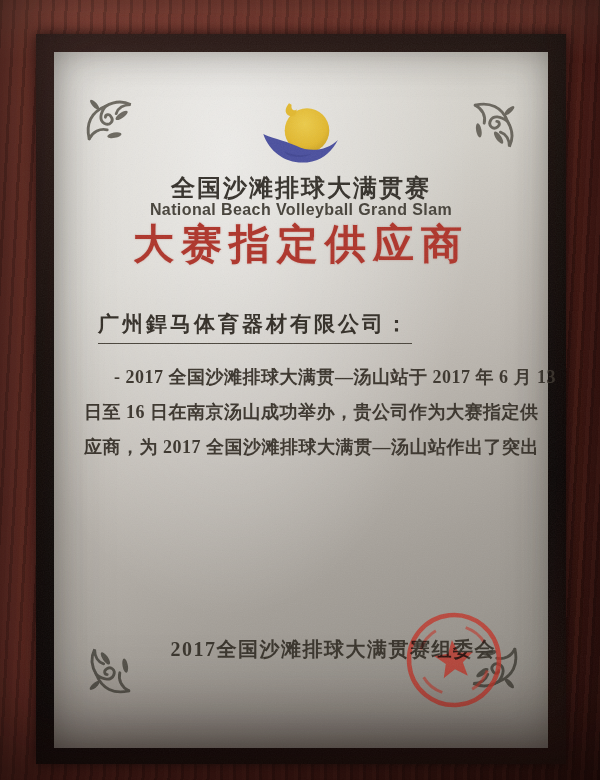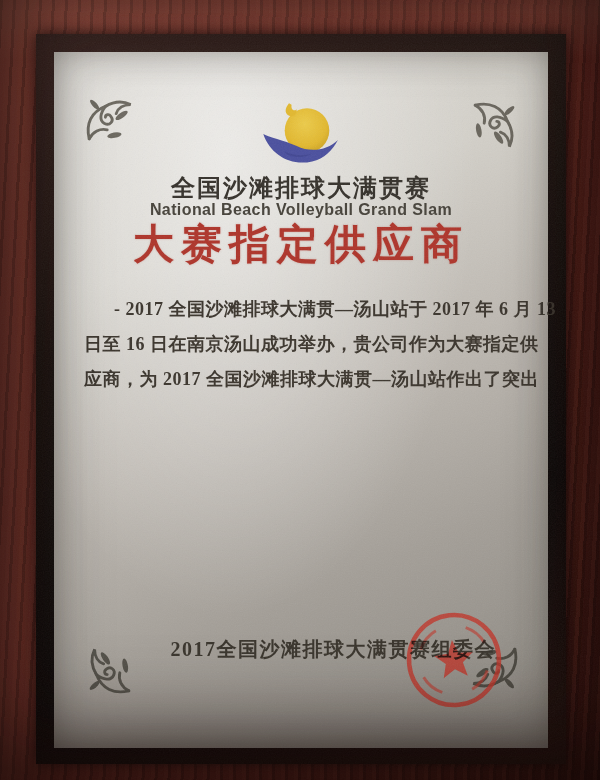--- a/index.html
+++ b/index.html
@@ -159,20 +159,23 @@
         <path d="M36,6 C31,12 31,17 35,20 C40,23 45,20 45,13 C42,16 38,14 39,8 Z" fill="#e2b82f"></path>
         <path d="M6,42 C14,66 38,80 63,74 C77,71 87,61 93,49 C81,61 61,64 45,56 C29,49 13,46 6,42 Z" fill="#4a4f9e"></path>
         <path d="M30,62 C40,67 52,68 62,65 C54,70 42,70 34,66 Z" fill="#3c418b" opacity=".6"></path>
       </svg>
 
       <div class="logo-title">全国沙滩排球大满贯赛</div>
       <div class="logo-subtitle">National Beach Volleyball Grand Slam</div>
 
       <div class="red-heading">大赛指定供应商</div>
 
+      <div class="recipient">
+        <span>广州銲马体育器材有限公司：</span>
+      </div>
 
       <div class="body-text">
         <div class="body-line">- 2017 全国沙滩排球大满贯—汤山站于 2017 年 6 月 13</div>
         <div class="body-line">日至 16 日在南京汤山成功举办，贵公司作为大赛指定供</div>
         <div class="body-line">应商，为 2017 全国沙滩排球大满贯—汤山站作出了突出</div>
       </div>
 
       <div class="sig-block">
         <div class="sig-committee">2017全国沙滩排球大满贯赛组委会</div>
       </div>

